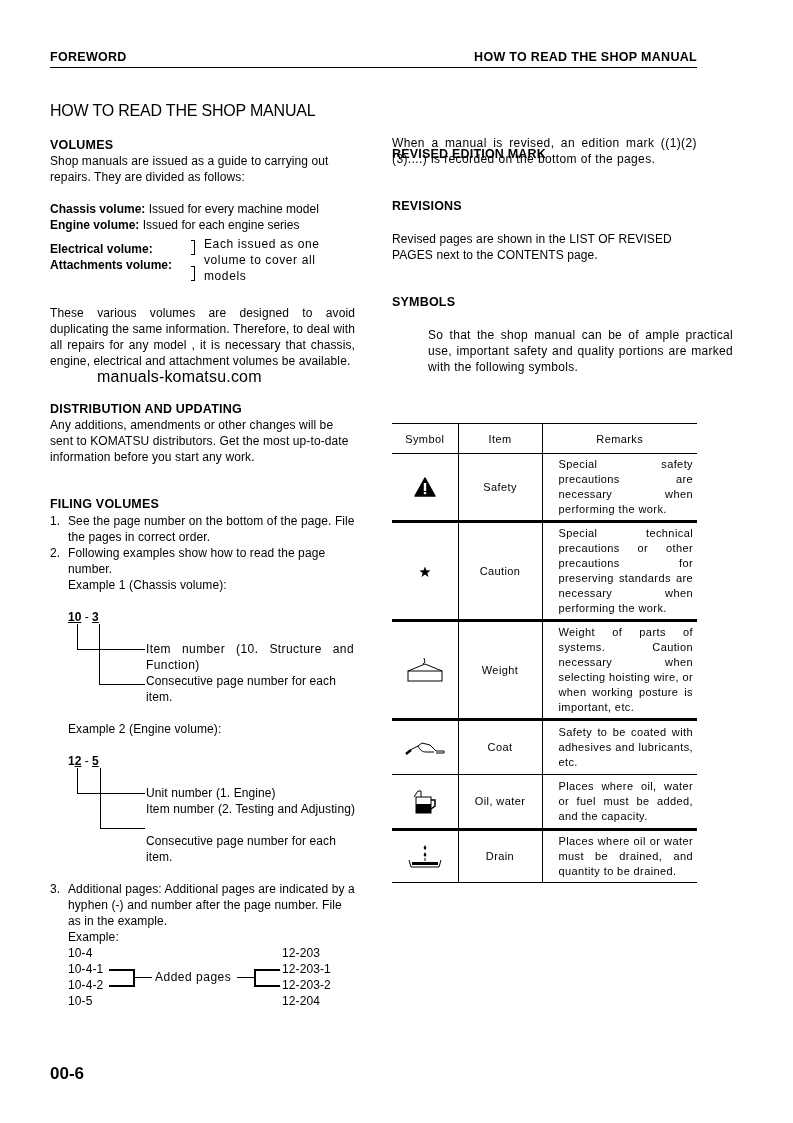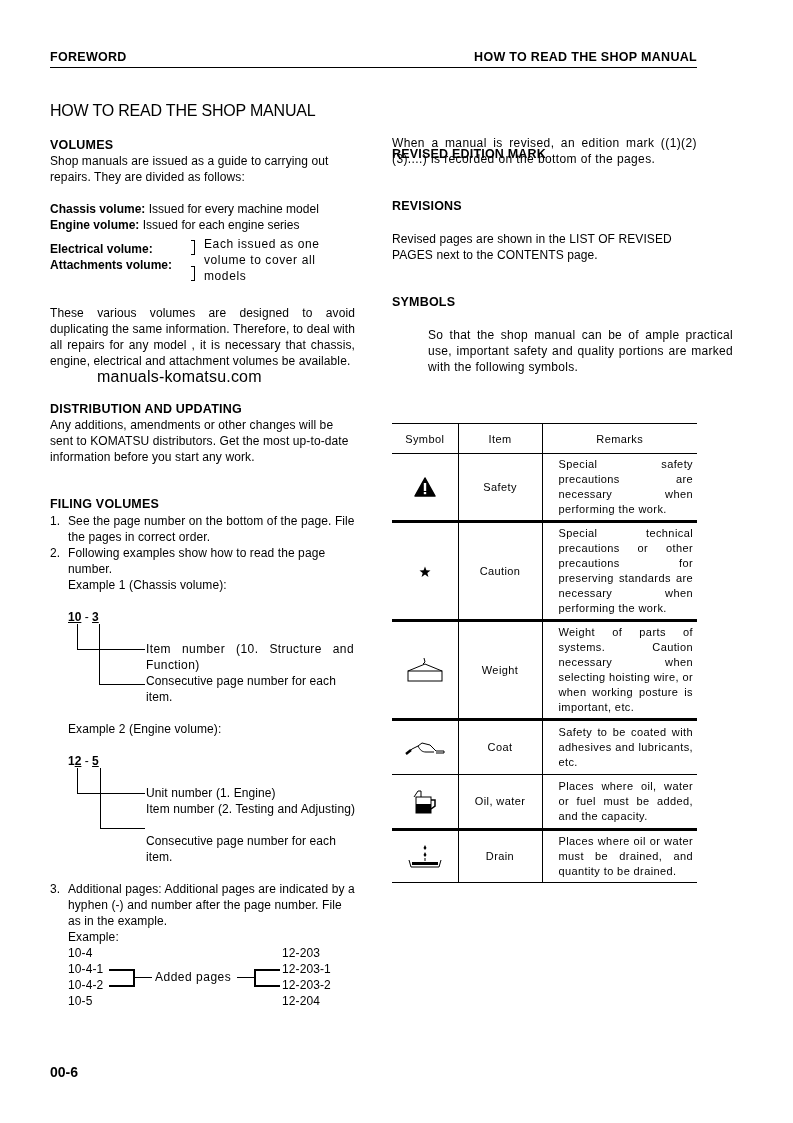--- a/index.html
+++ b/index.html
@@ -40,21 +40,21 @@
   .tbl th, .tbl td { border-right: 1px solid #000; vertical-align: middle; }
   .tbl th:last-child, .tbl td:last-child { border-right: none; }
   .tbl thead tr { border-top: 1px solid #000; border-bottom: 1px solid #000; }
   .tbl th { font-weight: normal; height: 30px; text-align: center; }
   .tbl td.sym { width: 66px; text-align: center; }
   .tbl td.item { width: 84px; text-align: center; line-height: 15px; }
   .tbl td.rem { padding: 3px 4px 3px 16px; line-height: 15px; text-align: justify; text-align-last: left; }
   .tbl tr.thick { border-bottom: 3px solid #000; }
   .tbl tr.thin { border-bottom: 1px solid #000; }
 
-  .footer { left: 50px; top: 1064px; font-size: 14px; font-weight: bold; }
+  .footer { left: 50px; top: 1064px; font-size: 17px; font-weight: bold; }
   svg { display: inline-block; vertical-align: middle; }
 </style>
 </head>
 <body>
 
 <div class="abs hdr-left">FOREWORD</div>
 <div class="abs hdr-right">HOW TO READ THE SHOP MANUAL</div>
 <div class="abs hdr-rule"></div>
 
 <div class="abs page-title">HOW TO READ THE SHOP MANUAL</div>

